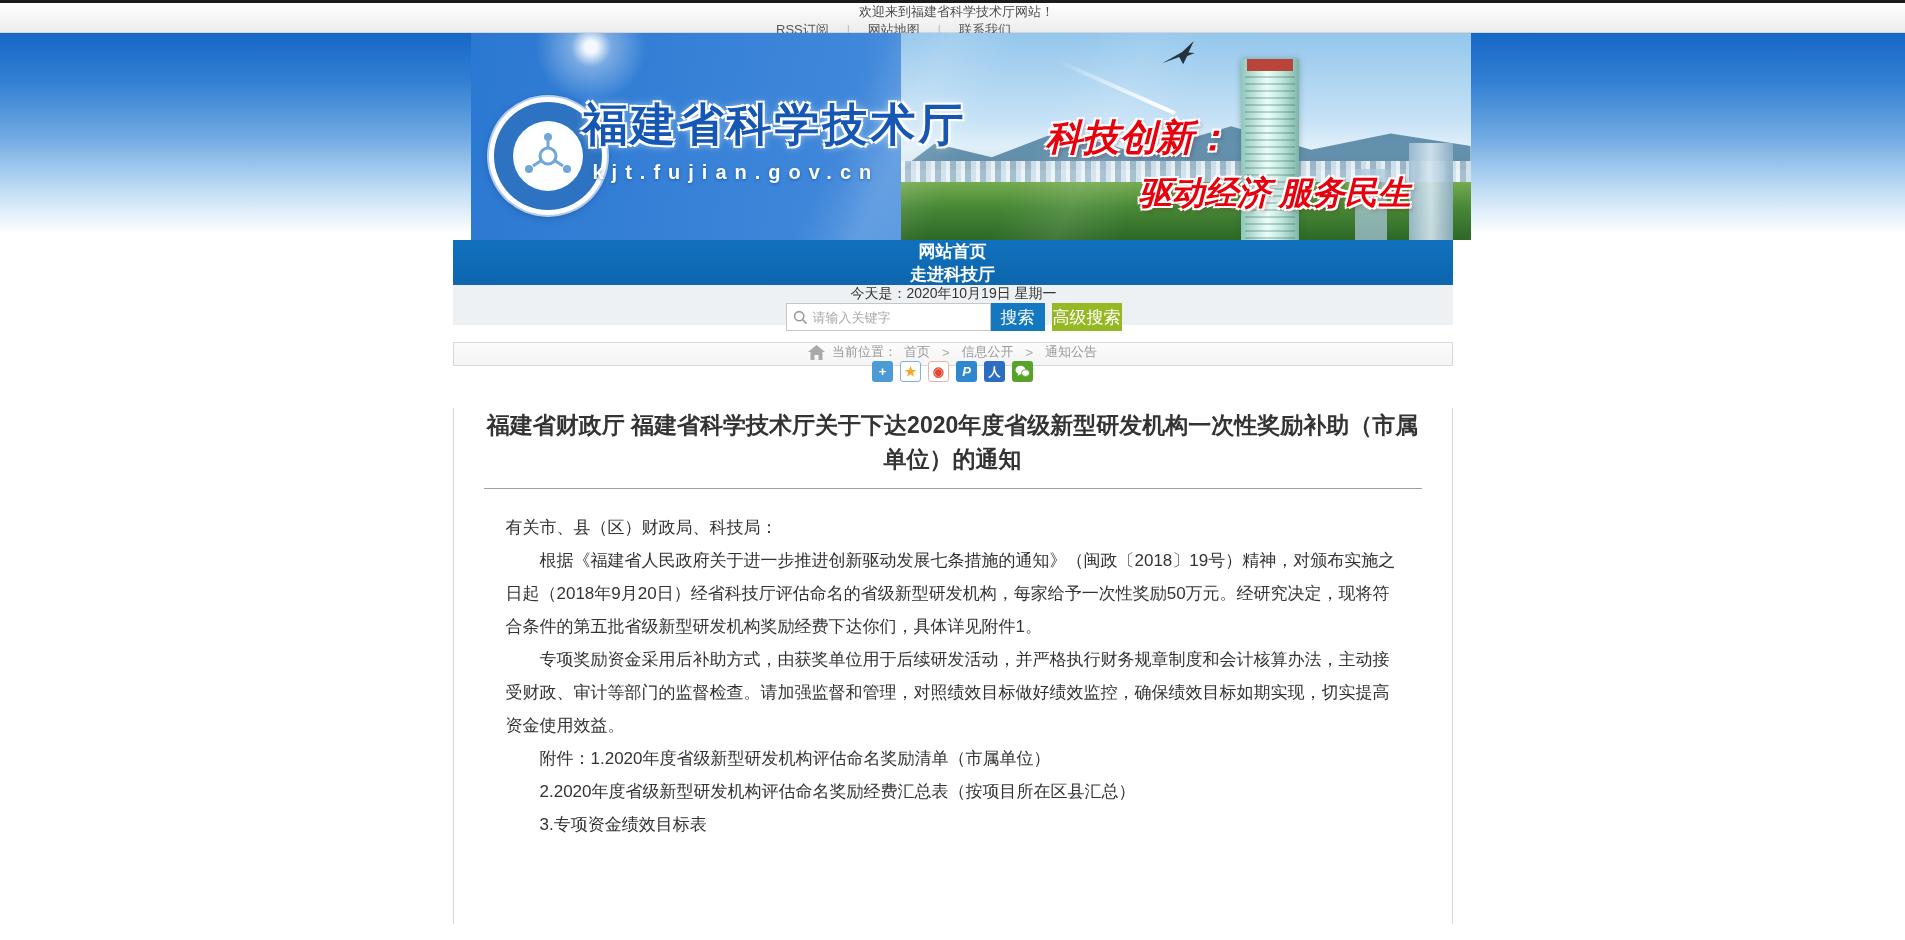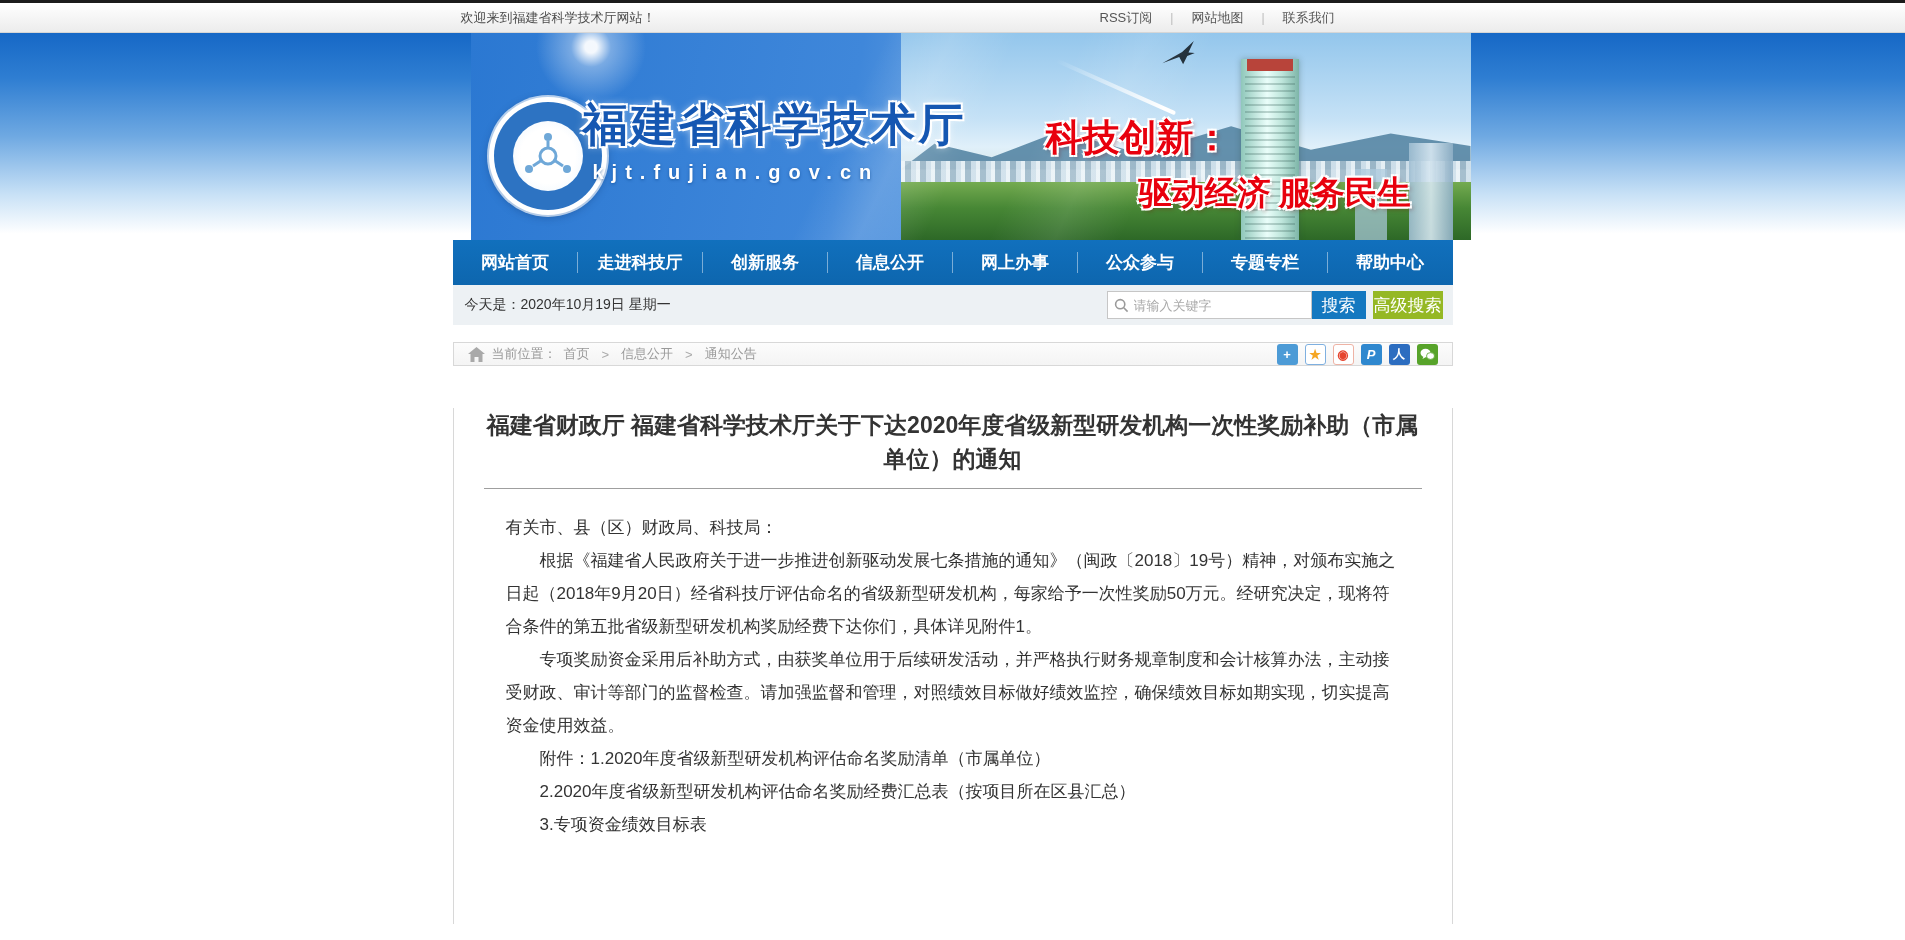--- a/index.html
+++ b/index.html
@@ -1,18 +1,18 @@
 <!DOCTYPE html>
 <html><head>
 <meta charset="utf-8">
 <style>
   * { margin:0; padding:0; box-sizing:border-box; }
   html,body { width:1905px; height:940px; overflow:hidden; background:#fff;
               font-family:"Liberation Sans", sans-serif; }
-  .inner { width:1000px; margin:0 auto; position:relative; height:100%; }
+  .inner { width:1000px; margin:0 auto; position:relative; height:100%;flex-direction:column; }
 
   
   .top-strip { height:3px; background:#1b1b1b; }
   .welcome-bar { height:30px; background:linear-gradient(180deg,#ffffff 0%,#ececec 100%);
                  border-bottom:1px solid #d6d6d6; }
   .welcome-bar .inner { display:flex; align-items:center; justify-content:space-between; }
   .welcome-text { font-size:13px; color:#4c4c4c; padding-left:8px; }
   .top-links { display:flex; align-items:center; gap:18px; padding-right:118px; }
   .top-links a { font-size:13px; color:#555; text-decoration:none; cursor:pointer; }
   .top-links .sep { color:#bbb; font-size:12px; }
@@ -54,21 +54,21 @@
           background:radial-gradient(circle,#ffffff 0 55%, #eaf4fd 100%); }
   .logo svg { position:absolute; left:50%; top:50%; transform:translate(-50%,-50%); }
 
   .site-title { position:absolute; left:112px; top:62px; font-size:45px; font-weight:bold;
           color:#1557b2; letter-spacing:3px; white-space:nowrap;
           text-shadow:-2px -2px 0 #fff, 2px -2px 0 #fff, -2px 2px 0 #fff, 2px 2px 0 #fff, 0 0 8px rgba(255,255,255,.9); }
   .site-url { position:absolute; left:122px; top:128px; font-size:20px; font-weight:bold; color:#fff;
           letter-spacing:8px; text-shadow:0 1px 3px rgba(0,60,130,.55); }
   .slogan1 { position:absolute; left:575px; top:80px; font-size:37px; }
   .slogan2 { position:absolute; left:668px; top:138px; font-size:33px; }
-  .slogan1,.slogan2 { font-family:"Liberation Serif", serif; font-weight:bold;
+  .slogan1,.slogan2 { font-family:"Liberation Serif", serif; font-style:italic; font-weight:bold;
           color:#e8000d; white-space:nowrap;
           text-shadow:-2px -2px 0 #fff, 2px -2px 0 #fff, -2px 2px 0 #fff, 2px 2px 0 #fff, 3px 3px 4px rgba(120,0,0,.35); }
 
   
   .main-nav { height:45px; }
   .main-nav .inner { background:linear-gradient(180deg,#1170bd 0%,#0d66ae 100%); display:flex; }
   .nav-item { flex:1; display:flex; align-items:center; justify-content:center; position:relative;
           color:#fff; font-size:17px; font-weight:bold; text-decoration:none; cursor:pointer; }
   .nav-item:not(:last-child)::after { content:""; position:absolute; right:0; top:12px; bottom:12px;
           width:1px; background:rgba(255,255,255,.45); }

